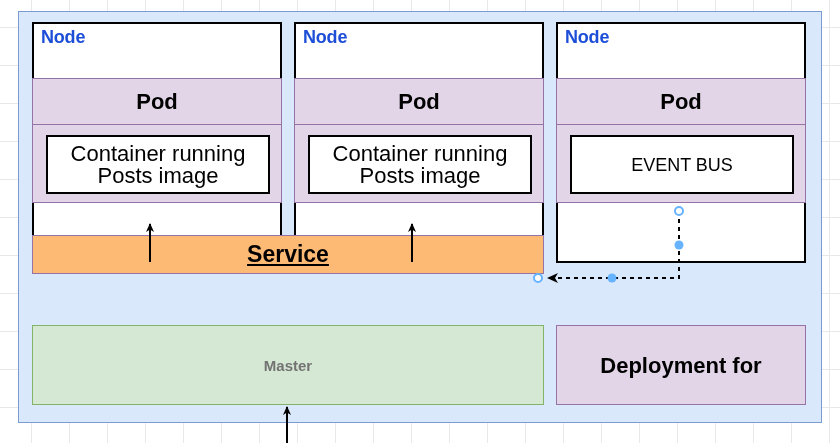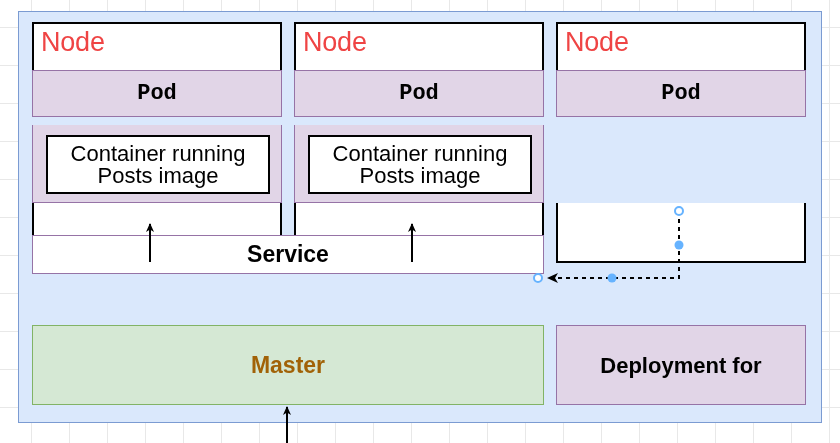--- a/index.html
+++ b/index.html
@@ -62,36 +62,35 @@
     top: 0;
     height: 56px;
     background: #ffffff;
     border: 2px solid #000000;
     border-bottom: none;
   }
   .band-node .label {
     position: absolute;
     left: 7px;
     top: 3px;
-    font-size: 27px;
-    font-weight: normal;
-    color: #ef4444;
+    font-size: 18px;
+    font-weight: bold;
+    color: #1d4ed8;
     letter-spacing: -0.2px;
   }
 
   
   .band-pod {
-    top: 48px;
+    top: 56px;
     height: 47px;
     background: #e1d5e7;
     border: 1px solid #9673a6;
     display: flex;
     align-items: center;
     justify-content: center;
-    font-family: Liberation Mono, monospace;
   }
   .band-pod .label {
     font-size: 22px;
     font-weight: bold;
     color: #000000;
   }
 
   
   .band-podbody {
     top: 103px;
@@ -138,26 +137,27 @@
     height: 60px;
   }
 
   
   #service {
     position: absolute;
     left: 13px;
     top: 223px;
     width: 512px;
     height: 39px;
-    background: #ffffff;
+    background: #fdba74;
     border: 1px solid #9673a6;
     box-sizing: border-box;
     display: flex;
     align-items: center;
     justify-content: center;
+    text-decoration: underline;
   }
   #service .label {
     font-size: 23px;
     font-weight: bold;
     color: #000000;
   }
 
   
   #master {
     position: absolute;
@@ -166,23 +166,23 @@
     width: 512px;
     height: 80px;
     background: #d5e8d4;
     border: 1px solid #82b366;
     box-sizing: border-box;
     display: flex;
     align-items: center;
     justify-content: center;
   }
   #master .label {
-    font-size: 23px;
-    font-weight: bold;
-    color: #a16207;
+    font-size: 15px;
+    font-weight: bold;
+    color: #737373;
   }
 
   
   #deployment {
     position: absolute;
     left: 537px;
     top: 313px;
     width: 250px;
     height: 80px;
     background: #e1d5e7;
@@ -254,20 +254,25 @@
       </div>
       <div class="band band-foot"></div>
     </div>
 
     <div class="node-col c3">
       <div class="band band-node">
         <span class="label">Node</span>
       </div>
       <div class="band band-pod">
         <span class="label">Pod</span>
+      </div>
+      <div class="band band-podbody">
+        <div class="inner-box eventbus">
+          <span class="label">EVENT BUS</span>
+        </div>
       </div>
       <div class="band band-foot"></div>
     </div>
 
     <div id="service">
       <span class="label">Service</span>
     </div>
 
     <div id="master">
       <span class="label">Master</span>

